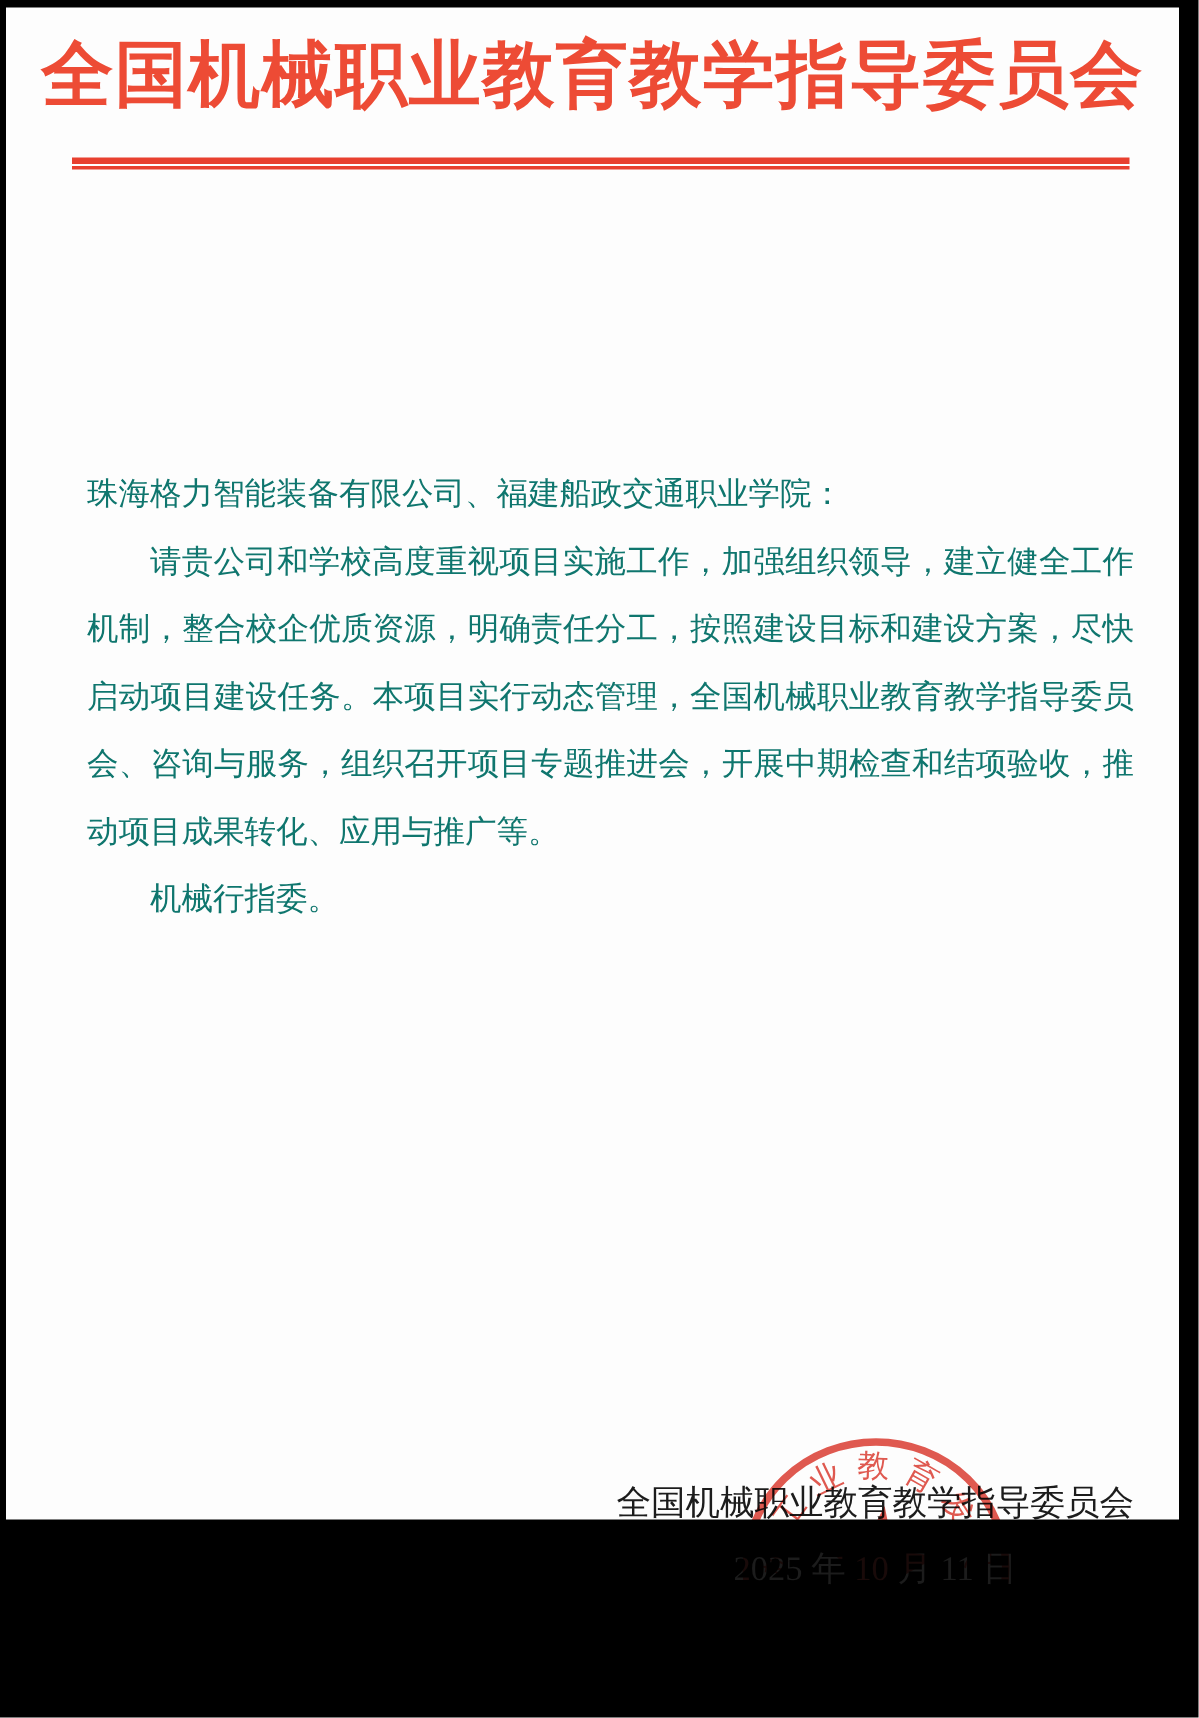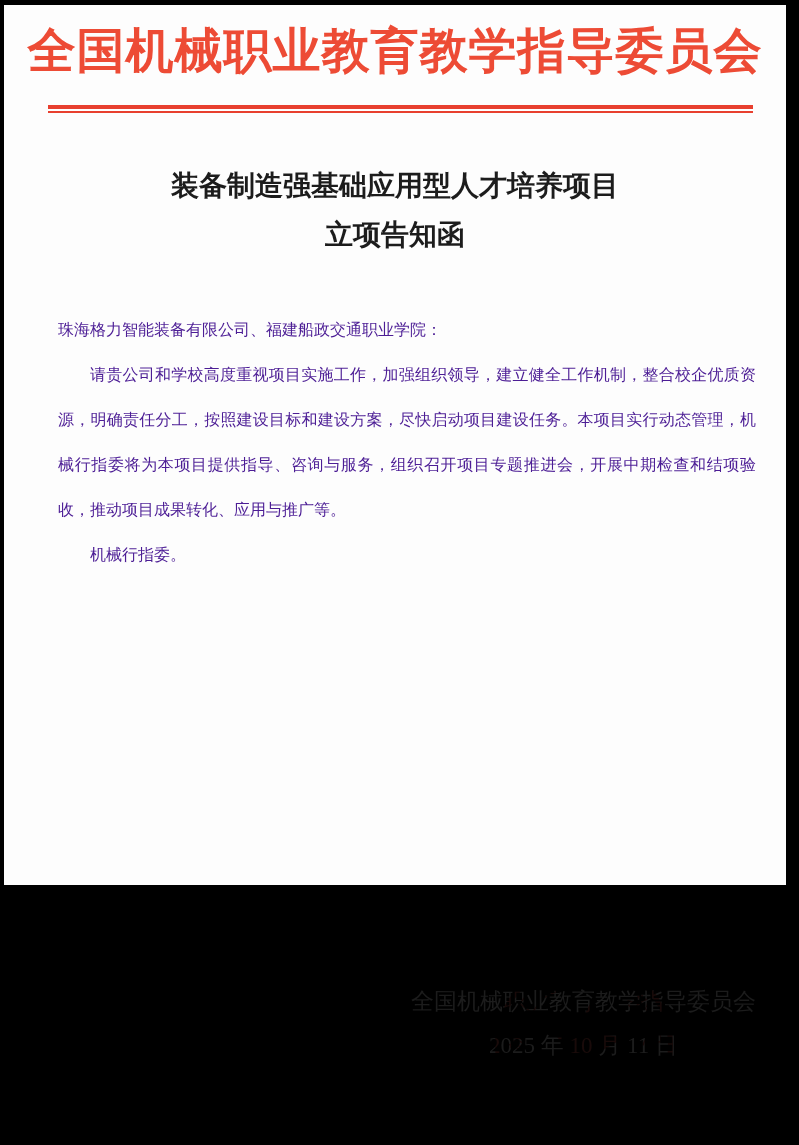--- a/index.html
+++ b/index.html
@@ -6,21 +6,21 @@
   body {
     width:799px; height:1145px;
     background:#000;
     position:relative;
     font-family:"Liberation Serif","DejaVu Serif",serif;
     overflow:hidden;
   }
   .page {
     position:absolute;
     left:4px; top:5px;
-    width:782px; height:880px;
+    width:782px; height:1008px;
     background:#fdfdfd;
   }
   .letterhead {
     position:absolute;
     top:18px; left:0; right:0;
     text-align:center;
     font-size:48px;
     font-weight:bold;
     color:#ed4b35;
     letter-spacing:1px;
@@ -45,23 +45,23 @@
   .doc-title .t-line {
     font-size:28px;
     font-weight:bold;
     line-height:49px;
     letter-spacing:0px;
   }
   .body-text {
     position:absolute;
     top:302px; left:54px;
     width:698px;
-    font-size:16px;
+    font-size:21px;
     line-height:45px;
-    color:#4c1d95;
+    color:#0f766e;
     text-align:justify;
     text-justify:inter-ideograph;
   }
   .body-text p { margin:0; }
   .body-text p.indent { text-indent:2em; }
   .signature {
     position:absolute;
     top:975px; right:30px;
     text-align:center;
     font-size:23px;
@@ -79,28 +79,24 @@
 </style>
 </head>
 <body>
 
 <div class="page">
 
   <div class="letterhead">全国机械职业教育教学指导委员会</div>
 
   <div class="red-rule"></div>
 
-  <div class="doc-title">
-    <div class="t-line">装备制造强基础应用型人才培养项目</div>
-    <div class="t-line">立项告知函</div>
-  </div>
 
   <div class="body-text">
     <p>珠海格力智能装备有限公司、福建船政交通职业学院：</p>
-    <p class="indent">请贵公司和学校高度重视项目实施工作，加强组织领导，建立健全工作机制，整合校企优质资源，明确责任分工，按照建设目标和建设方案，尽快启动项目建设任务。本项目实行动态管理，机械行指委将为本项目提供指导、咨询与服务，组织召开项目专题推进会，开展中期检查和结项验收，推动项目成果转化、应用与推广等。</p>
+    <p class="indent">请贵公司和学校高度重视项目实施工作，加强组织领导，建立健全工作机制，整合校企优质资源，明确责任分工，按照建设目标和建设方案，尽快启动项目建设任务。本项目实行动态管理，全国机械职业教育教学指导委员会、咨询与服务，组织召开项目专题推进会，开展中期检查和结项验收，推动项目成果转化、应用与推广等。</p>
     <p class="indent">机械行指委。</p>
   </div>
 
   <div class="signature">
     <div>全国机械职业教育教学指导委员会</div>
     <div>2025 年 10 月 11 日</div>
   </div>
 
   <svg class="seal" viewBox="0 0 200 200">
     <defs>

